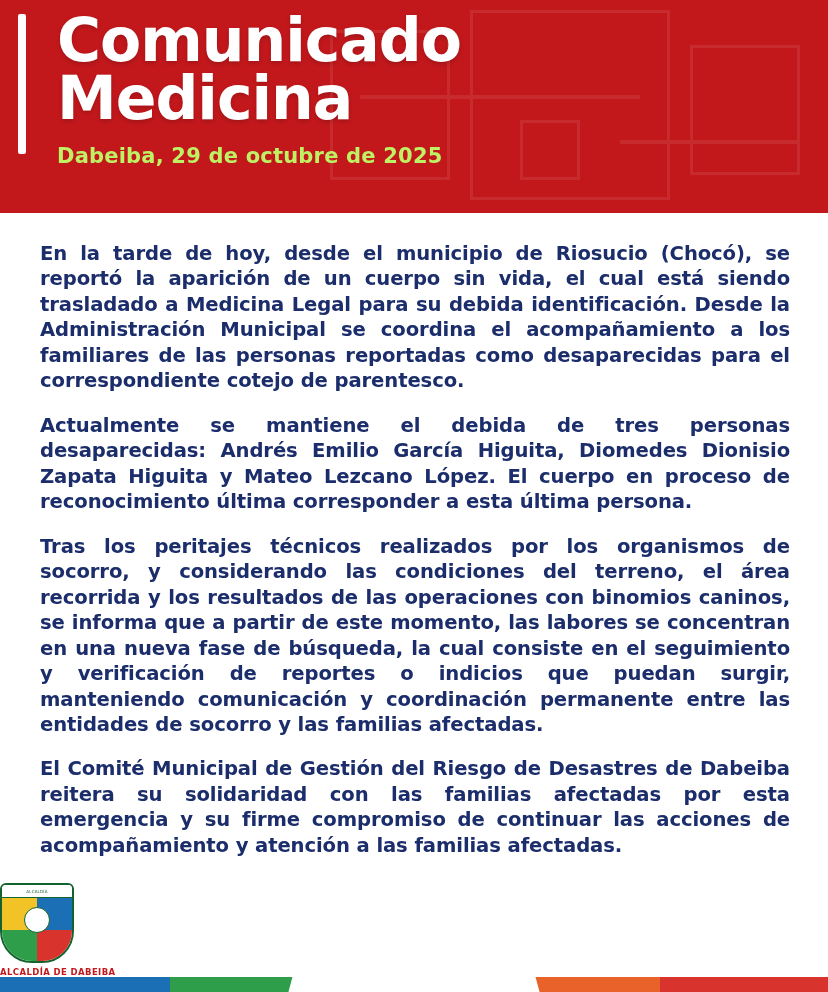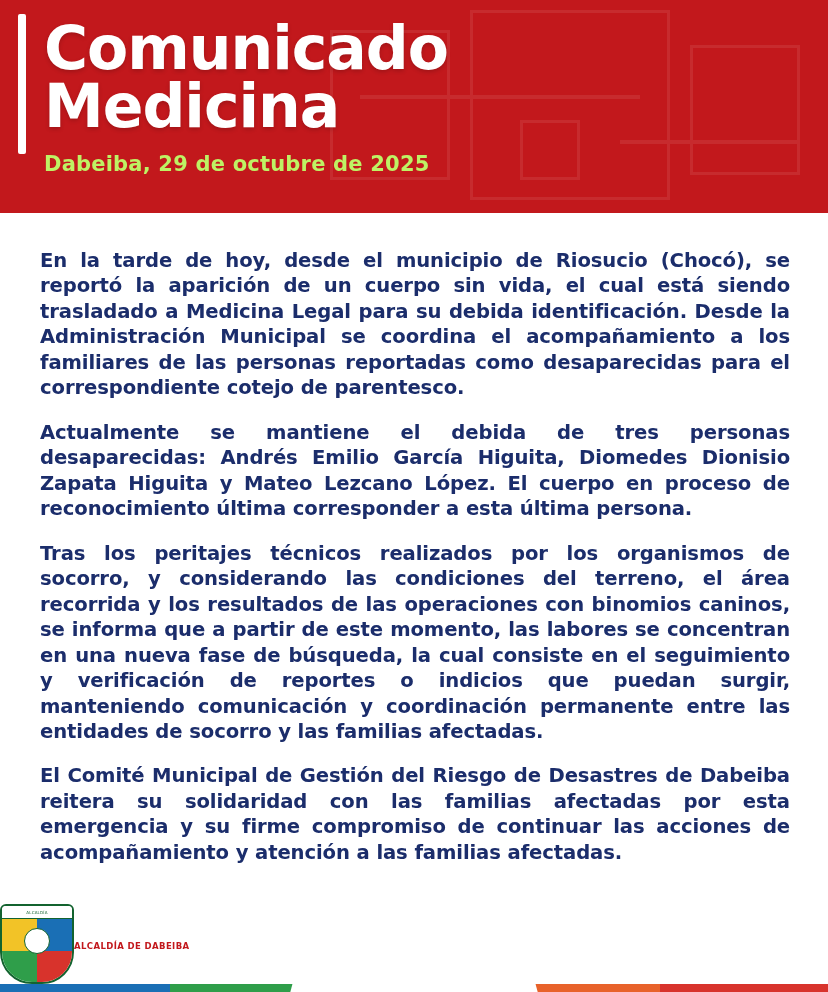--- a/index.html
+++ b/index.html
@@ -49,22 +49,23 @@
     position: absolute;
     left: 18px;
     top: 14px;
     width: 8px;
     height: 140px;
     background: #ffffff;
     border-radius: 2px;
   }
   .header-content {
     position: relative;
-    padding: 20px 0 0 44px;
+    padding: 12px 0 0 44px;
     z-index: 3;
+    margin-left: 13px;
   }
   .title {
     color: #ffffff;
     font-size: 60px;
     line-height: 0.96;
     font-weight: bold;
     letter-spacing: -1px;
     text-shadow: 0 2px 4px rgba(0,0,0,0.18);
   }
   .subtitle {
@@ -72,21 +73,21 @@
     color: #bef264;
     font-size: 21px;
     font-weight: bold;
     letter-spacing: 0.2px;
   }
 
   
   .body {
     position: relative;
     flex: 1 1 auto;
-    padding: 35px 38px 0 40px;
+    padding: 28px 38px 0 40px;
     background: #ffffff;
   }
   .para {
     color: #1b2d6b;
     font-size: 19.6px;
     line-height: 1.30;
     text-align: justify;
     margin-bottom: 19px;
     font-weight: 600;
     letter-spacing: -0.1px;
@@ -98,22 +99,22 @@
   .footer {
     position: relative;
     flex: 0 0 auto;
     height: 140px;
   }
   .seal-wrap {
     position: absolute;
     left: 0; right: 0;
     bottom: 24px;
     display: flex;
-    flex-direction: row;
-    align-items: center;
+    flex-direction: column;
+    align-items: flex-start;
     z-index: 5;
   }
   .seal {
     width: 74px;
     height: 80px;
     background: #ffffff;
     border: 2px solid #13632f;
     border-radius: 6px 6px 32px 32px;
     position: relative;
     overflow: hidden;

